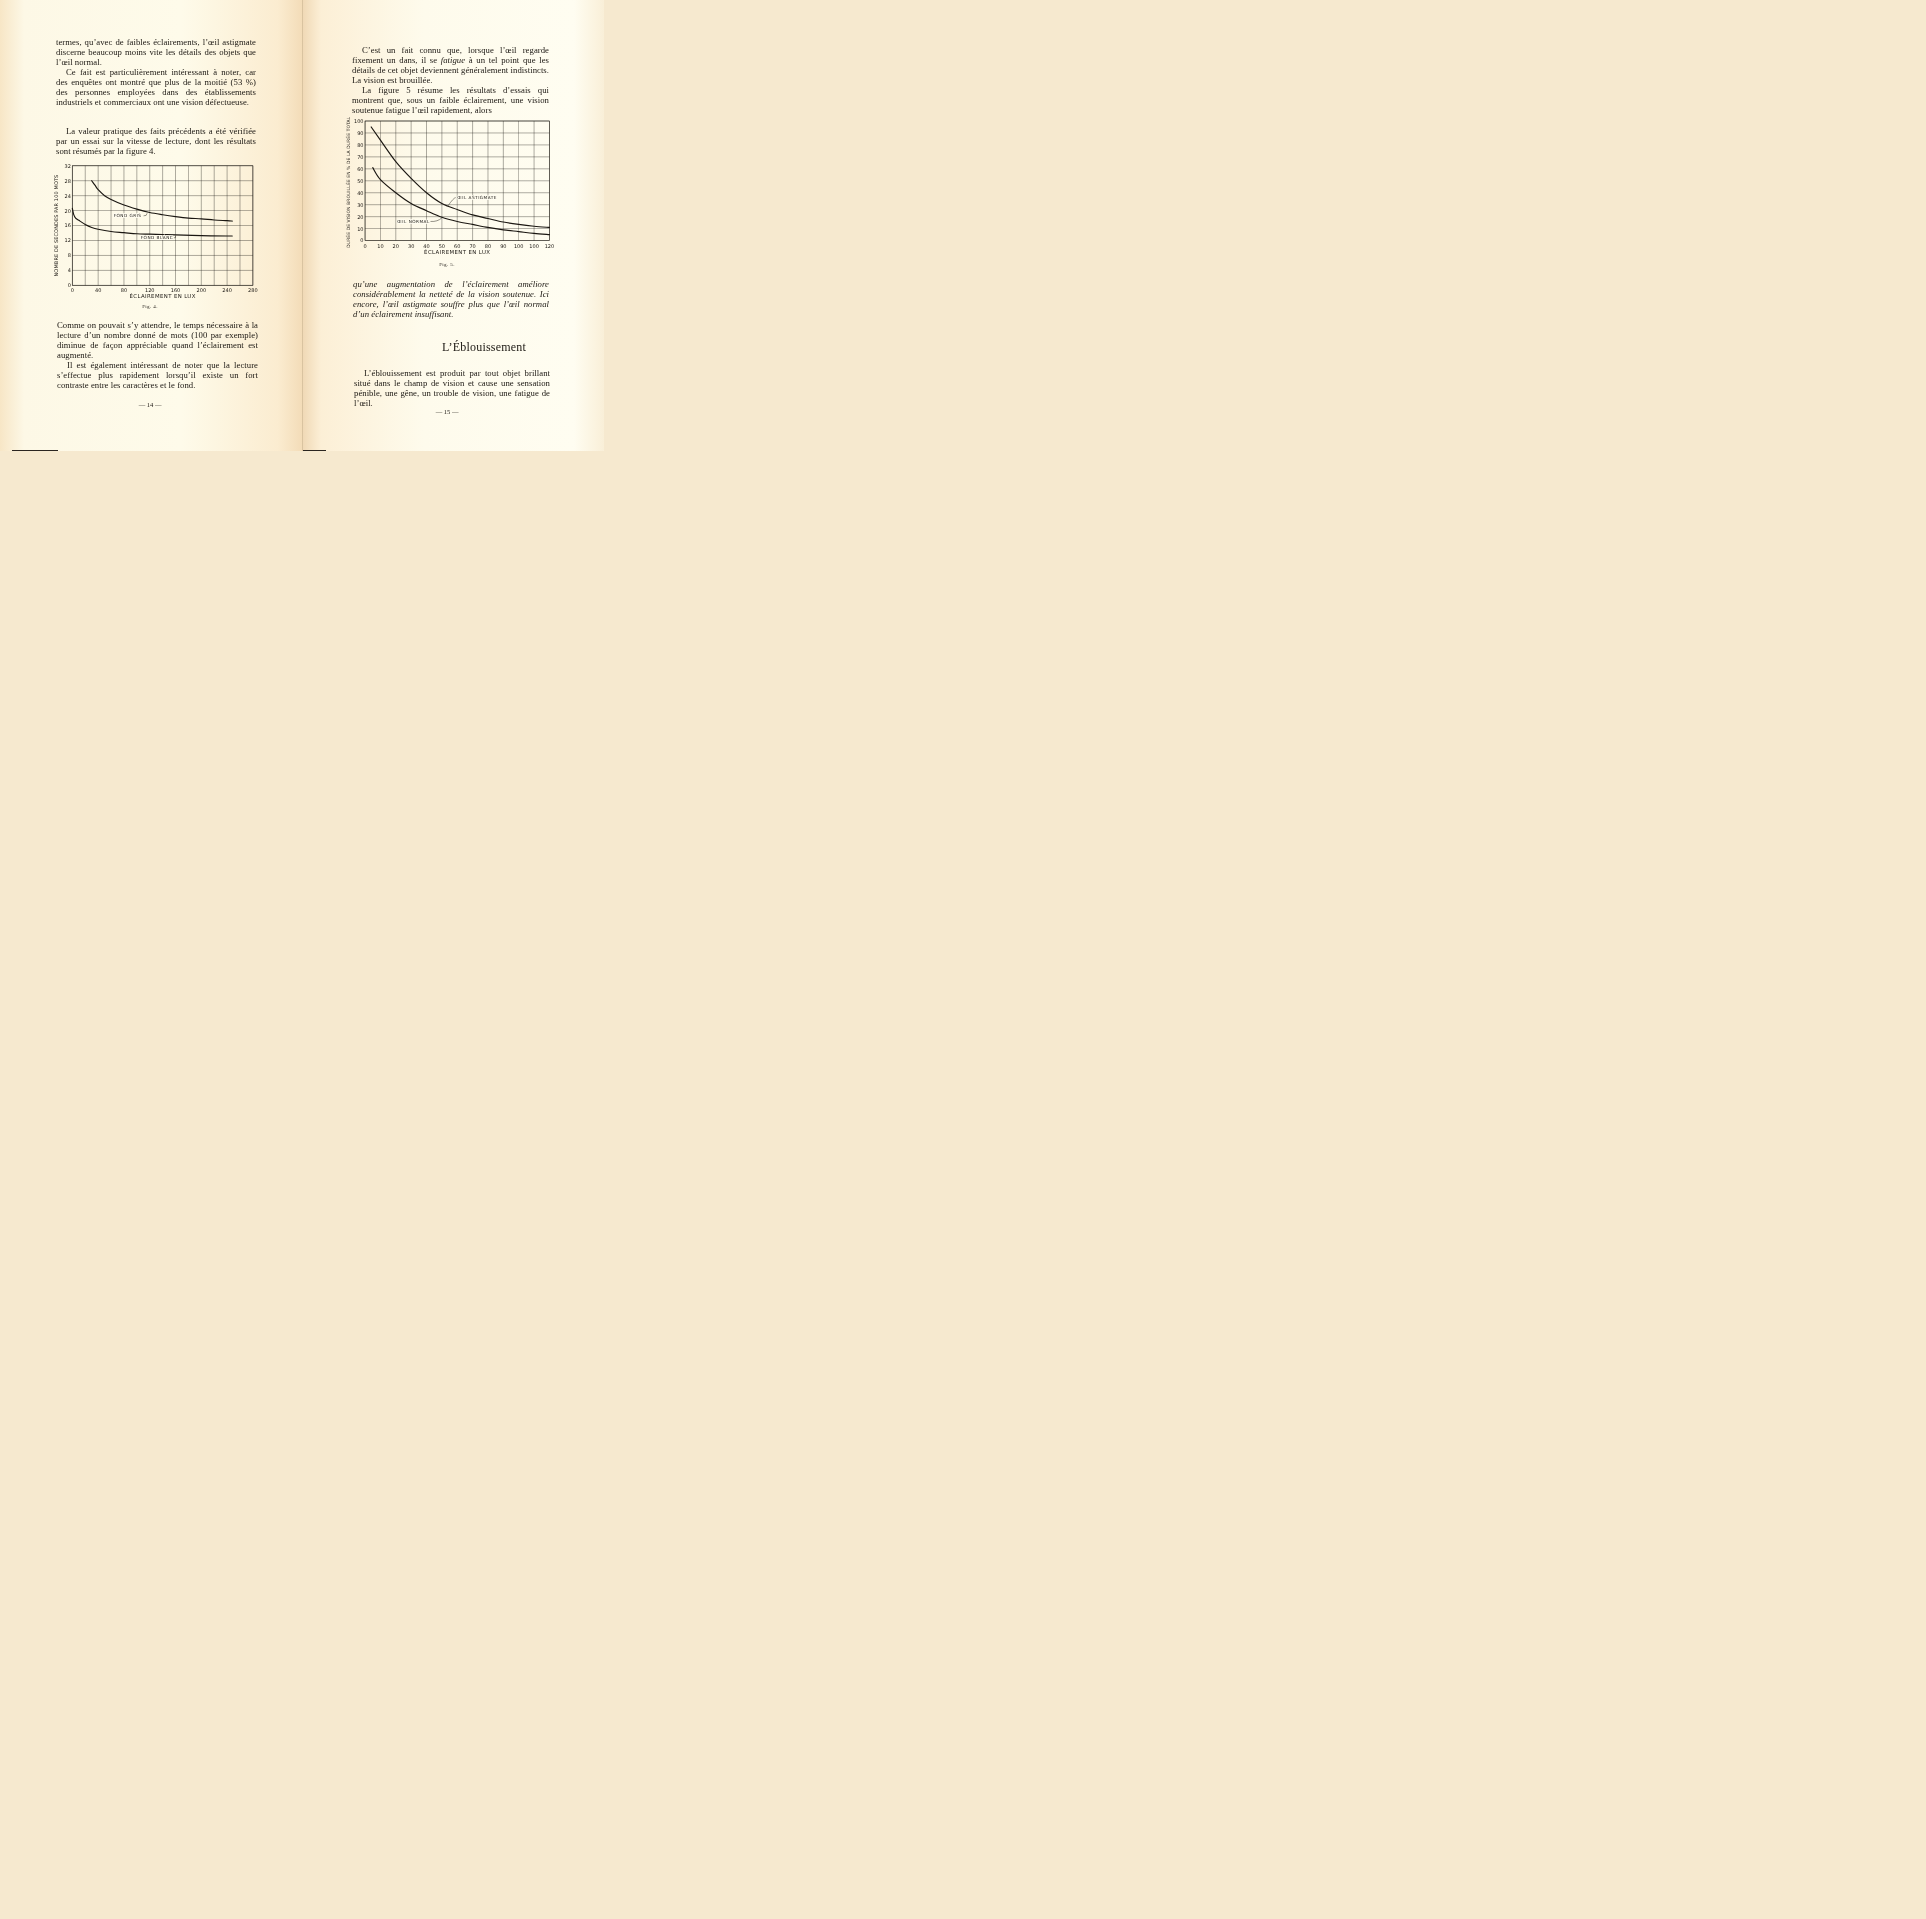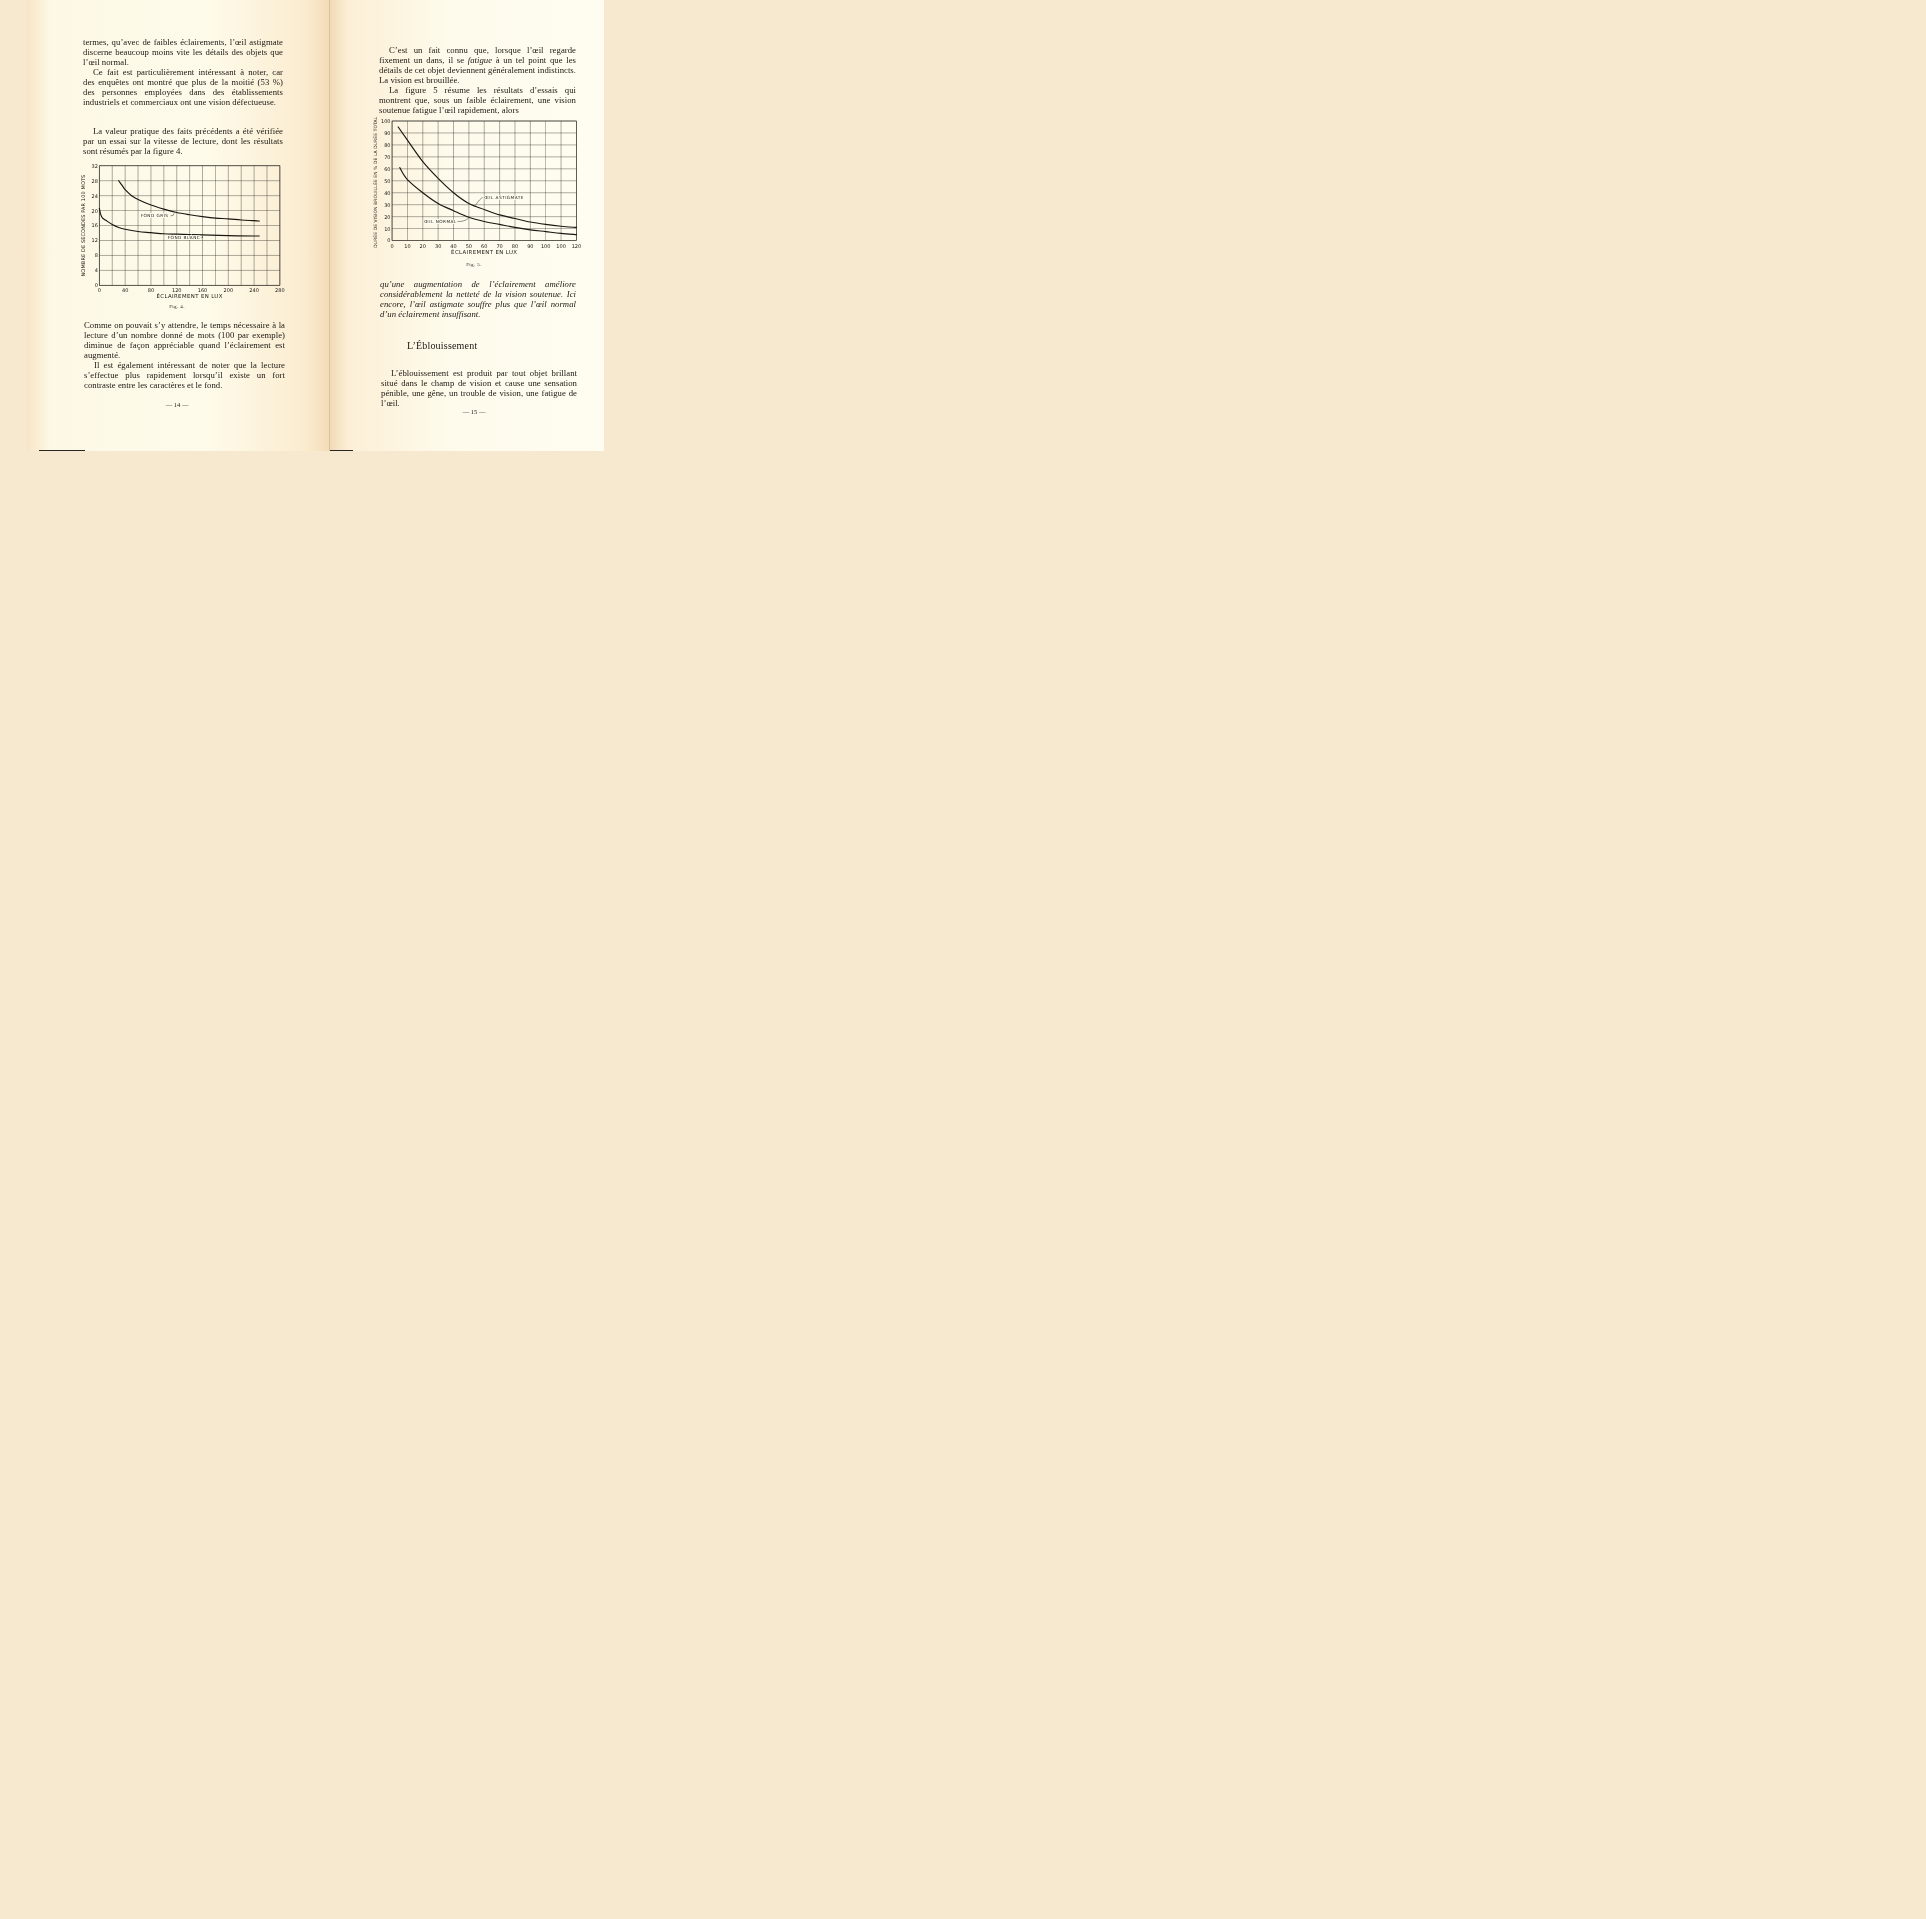--- a/index.html
+++ b/index.html
@@ -1,24 +1,24 @@
 <!DOCTYPE html>
 <html style="font-size:6.2px"><head>
 <meta charset="utf-8">
 <style>
   html,body{margin:0;padding:0;}
   body{width:604px;height:451px;background:#f6e9cf;font-family:"Liberation Serif","DejaVu Serif",serif;color:#1b1712;overflow:hidden;position:relative;}
-  .spread{position:absolute;left:0;top:0;width:604px;height:451px;display:flex;padding-left:27px;}
+  .spread{position:absolute;left:0;top:0;width:604px;height:451px;display:flex;}
   .page{position:relative;height:451px;box-sizing:border-box;}
   .page.left{width:302px;background:linear-gradient(to right,#f7e6c6 0%,#fdf8e6 8%,#fefbea 60%,#fbecd0 92%,#f3dcb8 100%);}
   .page.right{width:302px;background:linear-gradient(to right,#f0d9b6 0%,#fcefd6 6%,#fefbec 40%,#fffdf1 90%,#f9efd8 100%);border-left:0.4px solid #d9c3a0;}
   .text-block{position:absolute;font-size:8.7px;line-height:10px;text-align:justify;letter-spacing:0.04px;}
   .text-block p{margin:0;}
   .text-block p.indent{text-indent:10px;}
-  .heading{position:absolute;font-size:10px;text-align:left;letter-spacing:0.2px;}
+  .heading{position:absolute;font-size:12px;text-align:right;letter-spacing:0.2px;}
   .folio{position:absolute;font-size:6.5px;text-align:center;}
   .figcap{position:absolute;font-size:5px;text-align:center;letter-spacing:0.4px;}
   svg text{font-family:"DejaVu Sans","Liberation Sans",sans-serif;fill:#1b1712;}
   .scan-mark{position:absolute;background:#2a2520;}
 </style>
 </head>
 <body>
 
 <div class="spread">
 

